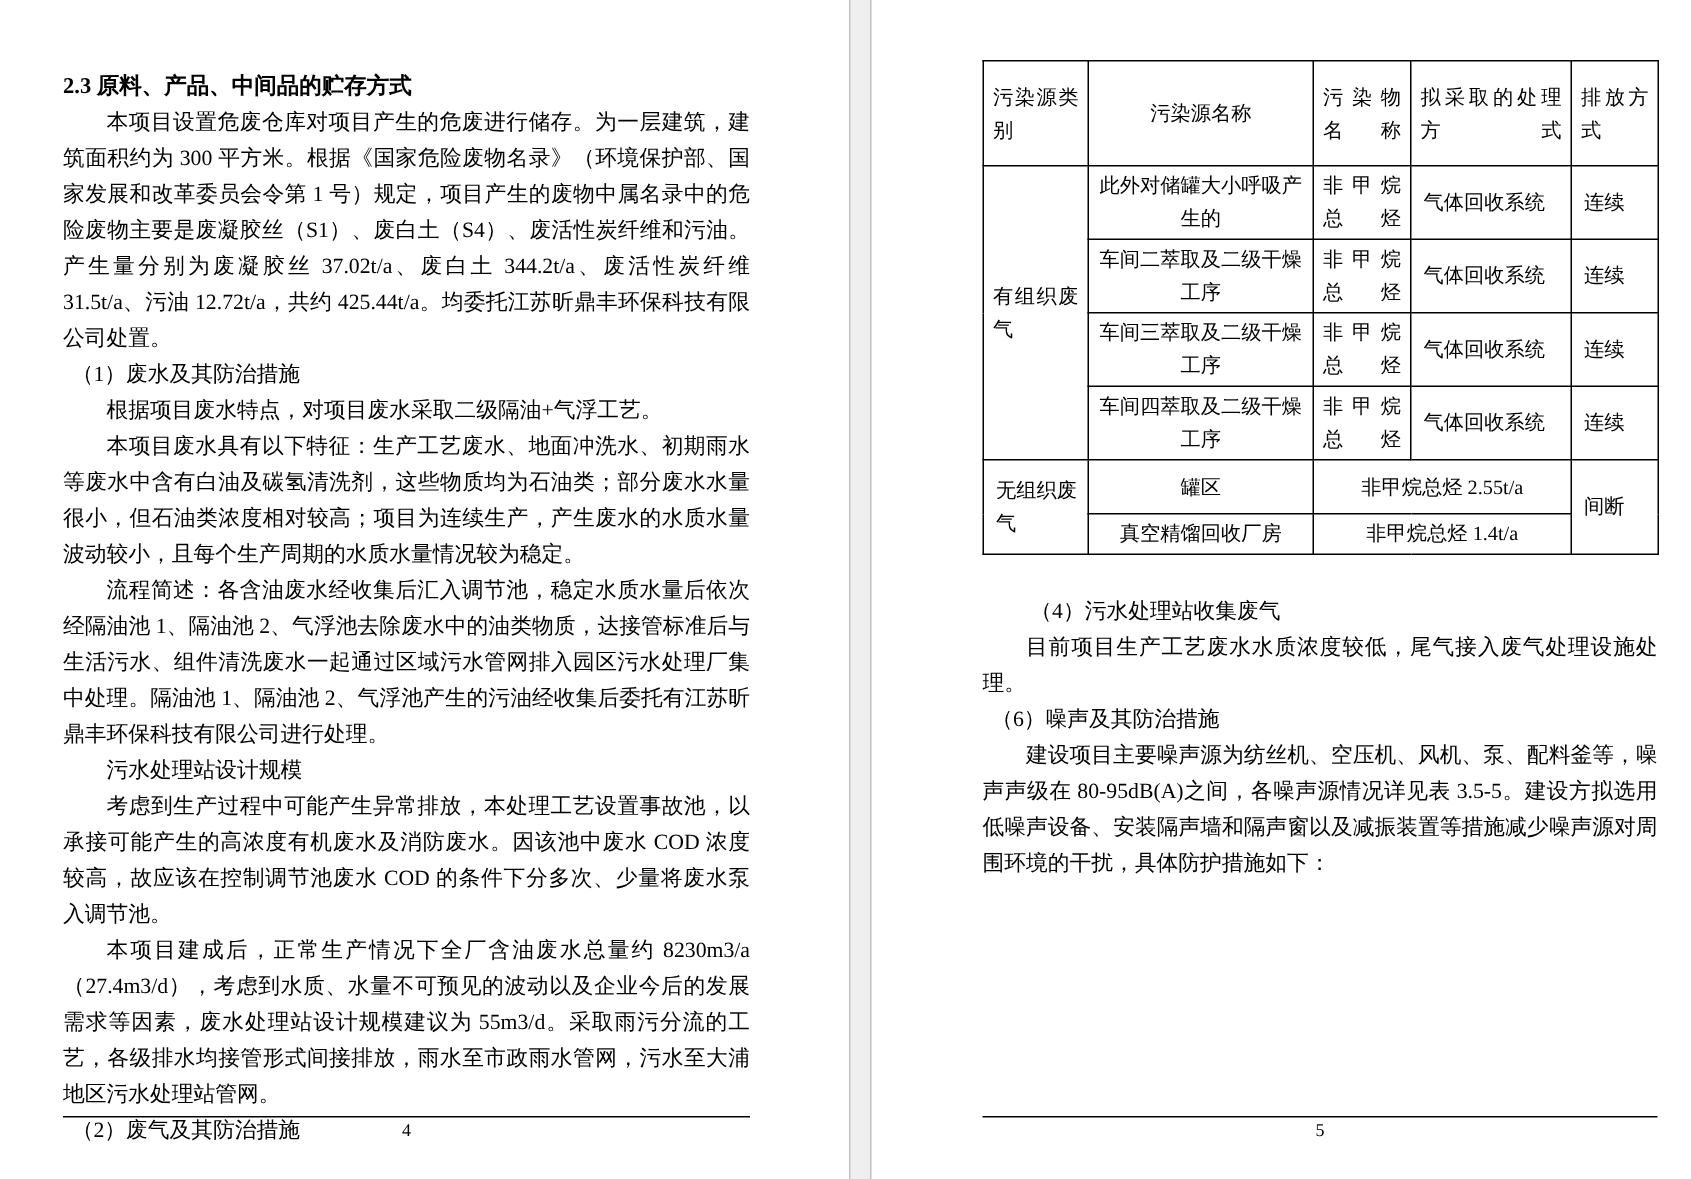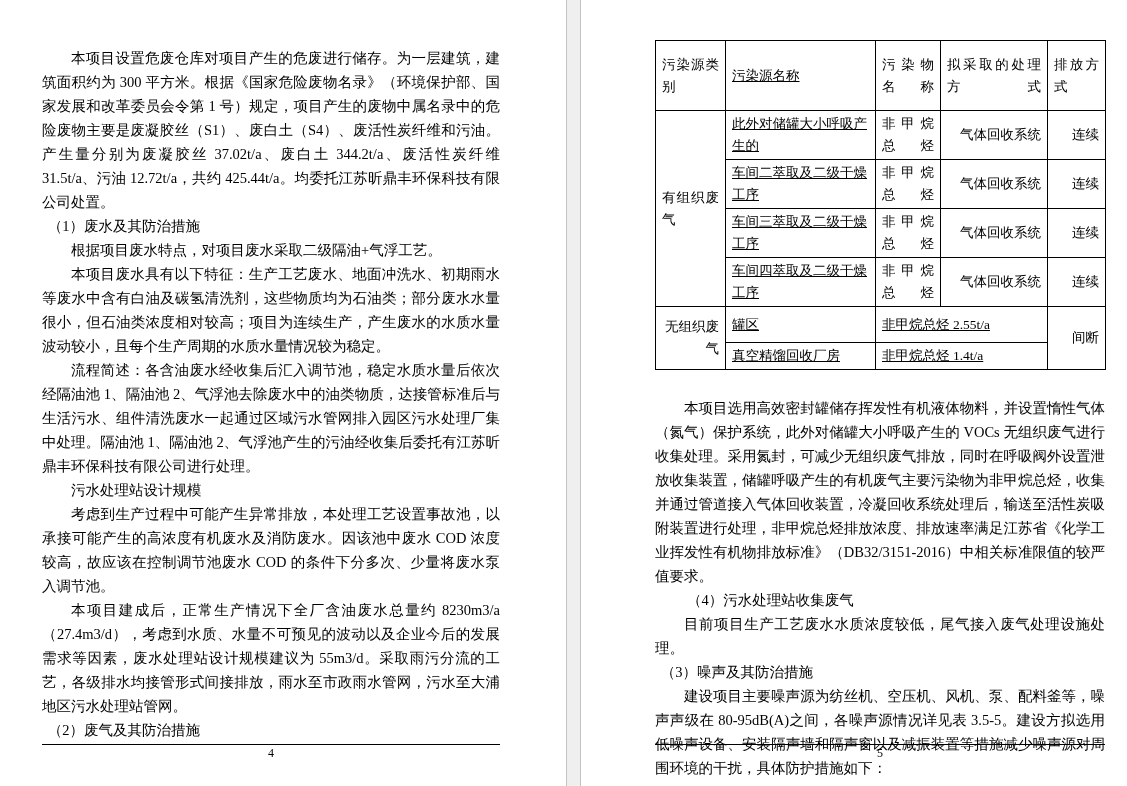--- a/index.html
+++ b/index.html
@@ -26,38 +26,39 @@
   .ind2{text-indent:2.2em;}
   .textblock-r{margin-top:26px;}
   
   table.pol{border-collapse:collapse;table-layout:fixed;width:450px;}
   table.pol td{
     border:1px solid #000;vertical-align:middle;
     font-size:13.5px;line-height:22px;padding:2px 6px;
     overflow:hidden;word-break:break-all;
   }
   .jc{text-align:justify;text-align-last:justify;text-justify:inter-character;}
-  .cc{text-align:left;text-decoration:underline;}
-  .lc{text-align:right;padding-left:8px !important;font-family:Liberation Serif, serif;}
+  .cc{text-align:center;}
+  .lc{text-align:left;padding-left:8px !important;font-family:Liberation Serif, serif;}
   tr.rh{height:70px;}
   tr.rr{height:47px;}
   tr.r5{height:36px;}
   tr.r6{height:24px;}
   
   .footer{position:absolute;top:744px;}
   .footer-l{left:42px;width:458px;}
   .footer-r{left:72px;width:450px;}
   .rule{border-top:1.5px solid #000;height:0;}
   .pnum{text-align:center;font-size:12px;line-height:16px;}
 </style>
 </head>
 <body>
 
 <div class="page page-left">
   <div class="content-l">
+    <div class="h">2.3 原料、产品、中间品的贮存方式</div>
     <p class="ind">本项目设置危废仓库对项目产生的危废进行储存。为一层建筑，建筑面积约为 300 平方米。根据《国家危险废物名录》（环境保护部、国家发展和改革委员会令第 1 号）规定，项目产生的废物中属名录中的危险废物主要是废凝胶丝（S1）、废白土（S4）、废活性炭纤维和污油。产生量分别为废凝胶丝 37.02t/a、废白土 344.2t/a、废活性炭纤维 31.5t/a、污油 12.72t/a，共约 425.44t/a。均委托江苏昕鼎丰环保科技有限公司处置。</p>
     <p class="item">（1）废水及其防治措施</p>
     <p class="ind">根据项目废水特点，对项目废水采取二级隔油+气浮工艺。</p>
     <p class="ind">本项目废水具有以下特征：生产工艺废水、地面冲洗水、初期雨水等废水中含有白油及碳氢清洗剂，这些物质均为石油类；部分废水水量很小，但石油类浓度相对较高；项目为连续生产，产生废水的水质水量波动较小，且每个生产周期的水质水量情况较为稳定。</p>
     <p class="ind">流程简述：各含油废水经收集后汇入调节池，稳定水质水量后依次经隔油池 1、隔油池 2、气浮池去除废水中的油类物质，达接管标准后与生活污水、组件清洗废水一起通过区域污水管网排入园区污水处理厂集中处理。隔油池 1、隔油池 2、气浮池产生的污油经收集后委托有江苏昕鼎丰环保科技有限公司进行处理。</p>
     <p class="ind">污水处理站设计规模</p>
     <p class="ind">考虑到生产过程中可能产生异常排放，本处理工艺设置事故池，以承接可能产生的高浓度有机废水及消防废水。因该池中废水 COD 浓度较高，故应该在控制调节池废水 COD 的条件下分多次、少量将废水泵入调节池。</p>
     <p class="ind">本项目建成后，正常生产情况下全厂含油废水总量约 8230m3/a（27.4m3/d），考虑到水质、水量不可预见的波动以及企业今后的发展需求等因素，废水处理站设计规模建议为 55m3/d。采取雨污分流的工艺，各级排水均接管形式间接排放，雨水至市政雨水管网，污水至大浦地区污水处理站管网。</p>
     <p class="item">（2）废气及其防治措施</p>
 
@@ -121,24 +122,23 @@
           <td class="lc" rowspan="2">间断</td>
         </tr>
         <tr class="r6">
           <td class="cc">真空精馏回收厂房</td>
           <td class="cc" colspan="2">非甲烷总烃 1.4t/a</td>
         </tr>
       </tbody>
     </table>
 
     <div class="textblock-r">
-      <p class="ind">本项目选用高效密封罐储存挥发性有机液体物料，并设置惰性气体（氮气）保护系统，此外对储罐大小呼吸产生的 VOCs 无组织废气进行收集处理。采用氮封，可减少无组织废气排放，同时在呼吸阀外设置泄放收集装置，储罐呼吸产生的有机废气主要污染物为非甲烷总烃，收集并通过管道接入气体回收装置，冷凝回收系统处理后，输送至活性炭吸附装置进行处理，非甲烷总烃排放浓度、排放速率满足江苏省《化学工业挥发性有机物排放标准》（DB32/3151-2016）中相关标准限值的较严值要求。</p>
       <p class="ind2">（4）污水处理站收集废气</p>
       <p class="ind">目前项目生产工艺废水水质浓度较低，尾气接入废气处理设施处理。</p>
-      <p class="item">（3）噪声及其防治措施</p>
+      <p class="item">（6）噪声及其防治措施</p>
       <p class="ind">建设项目主要噪声源为纺丝机、空压机、风机、泵、配料釜等，噪声声级在 80-95dB(A)之间，各噪声源情况详见表 3.5-5。建设方拟选用低噪声设备、安装隔声墙和隔声窗以及减振装置等措施减少噪声源对周围环境的干扰，具体防护措施如下：</p>
     </div>
 
   </div>
   <div class="footer footer-r">
     <div class="rule"></div>
     <div class="pnum">5</div>
   </div>
 </div>
 

